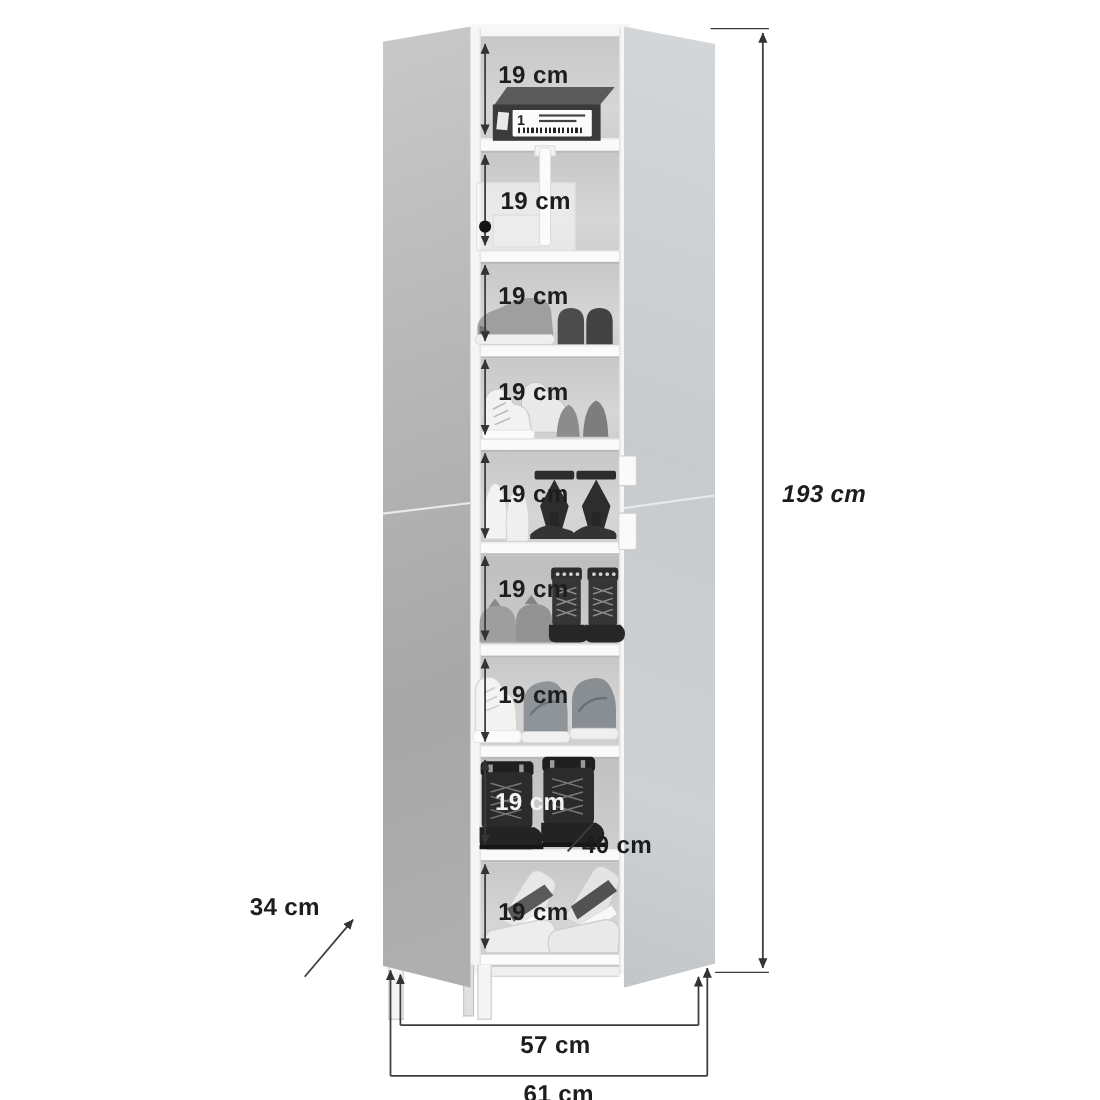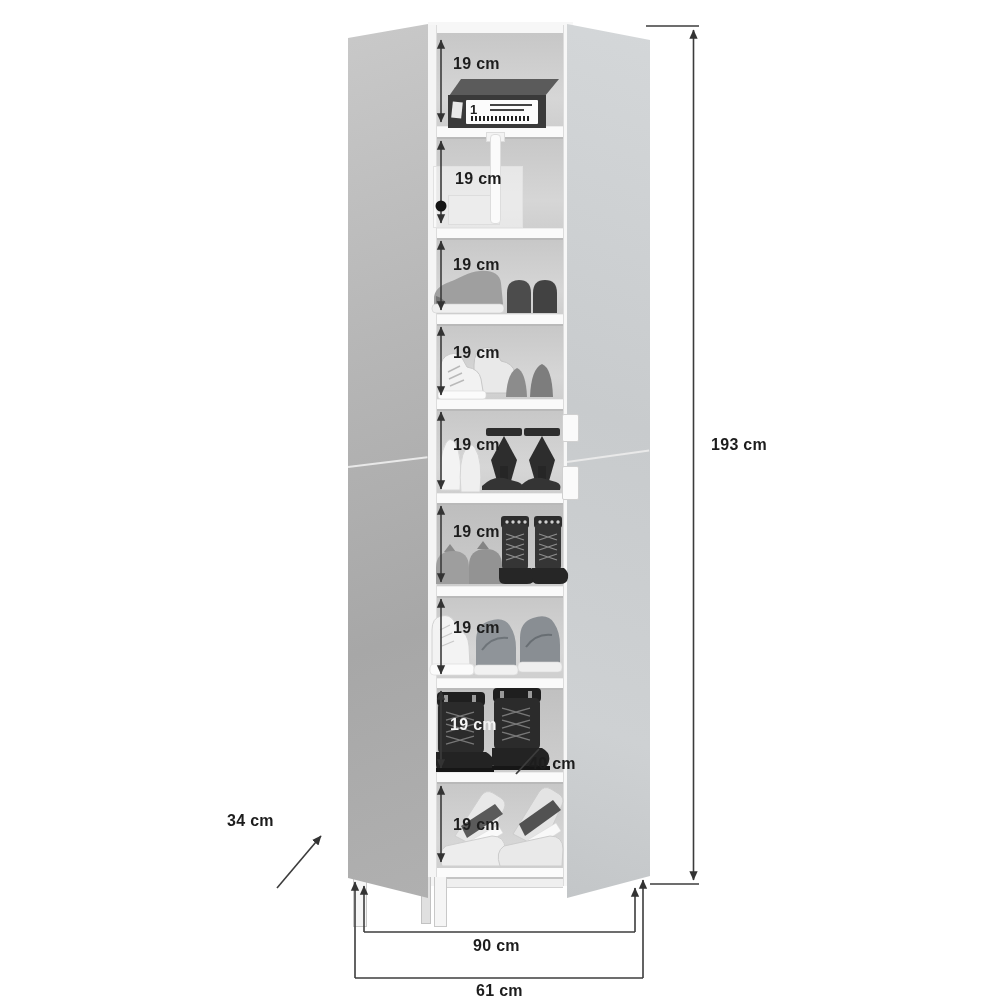--- a/index.html
+++ b/index.html
@@ -52,26 +52,26 @@
     background:repeating-linear-gradient(90deg,#222 0 2px,#fff 2px 4px);}
   .shoebox-sidetag{left:452px;top:102px;width:10px;height:16px;background:#e9e9e9;transform:rotate(6deg);z-index:2;}
   .ghostbox{left:433px;top:166px;width:88px;height:60px;background:rgba(252,252,252,.55);
     border:1px solid #e2e2e2;z-index:2;}
   .ghostbox-label{left:448px;top:195px;width:50px;height:28px;background:rgba(236,236,236,.8);
     border:1px solid #ddd;z-index:2;}
   .strap{left:490px;top:134px;width:9px;height:88px;background:#fbfbfb;border:1px solid #ddd;border-radius:4px;z-index:2;}
   .strap-head{left:486px;top:132px;width:17px;height:8px;background:#f3f3f3;border:1px solid #ddd;z-index:2;}
 
   
-  .dim{position:absolute;font-size:16px;font-weight:bold;color:#1d1d1d;letter-spacing:.3px;z-index:7;white-space:nowrap;}
+  .dim{position:absolute;font-size:22px;font-weight:bold;color:#1d1d1d;letter-spacing:.3px;z-index:7;white-space:nowrap;}
   .dim.light{color:#f4f4f4;}
   .l-s1{left:453px;top:55px;} .l-s2{left:455px;top:170px;} .l-s3{left:453px;top:256px;}
   .l-s4{left:453px;top:344px;} .l-s5{left:453px;top:436px;} .l-s6{left:453px;top:523px;}
   .l-s7{left:453px;top:619px;} .l-s8{left:450px;top:716px;} .l-s9{left:453px;top:816px;}
-  .l-h193{left:711px;top:436px;} .l-w57{left:473px;top:937px;} .l-w61{left:476px;top:982px;}
+  .l-h193{left:711px;top:436px;font-style:italic;} .l-w57{left:473px;top:937px;} .l-w61{left:476px;top:982px;}
   .l-d34{left:227px;top:812px;} .l-d30{left:529px;top:755px;}
 
   svg.scene{position:absolute;left:0;top:0;z-index:6;pointer-events:none;}
 </style>
 </head>
 <body>
 
 <div class="stage">
 
   <div class="abs carcass-top"></div>
@@ -269,18 +269,18 @@
   <span class="dim l-s1">19 cm</span>
   <span class="dim l-s2">19 cm</span>
   <span class="dim l-s3">19 cm</span>
   <span class="dim l-s4">19 cm</span>
   <span class="dim l-s5">19 cm</span>
   <span class="dim l-s6">19 cm</span>
   <span class="dim l-s7">19 cm</span>
   <span class="dim light l-s8">19 cm</span>
   <span class="dim l-s9">19 cm</span>
   <span class="dim l-h193">193 cm</span>
-  <span class="dim l-w57">90 cm</span>
+  <span class="dim l-w57">57 cm</span>
   <span class="dim l-w61">61 cm</span>
   <span class="dim l-d34">34 cm</span>
   <span class="dim l-d30">40 cm</span>
 
 </div>
 
 </body></html>

